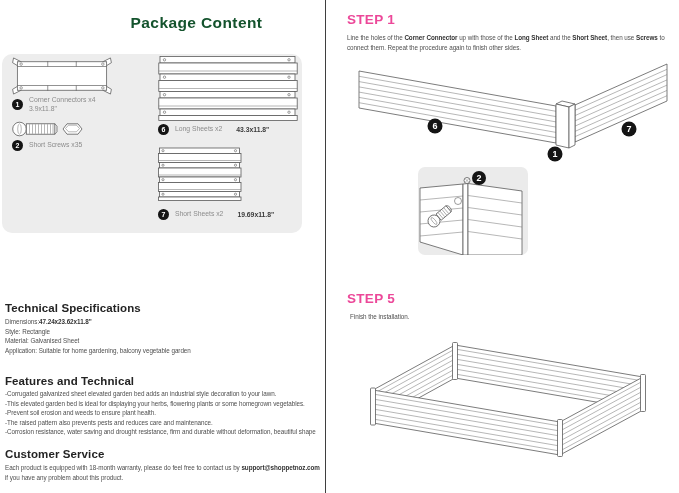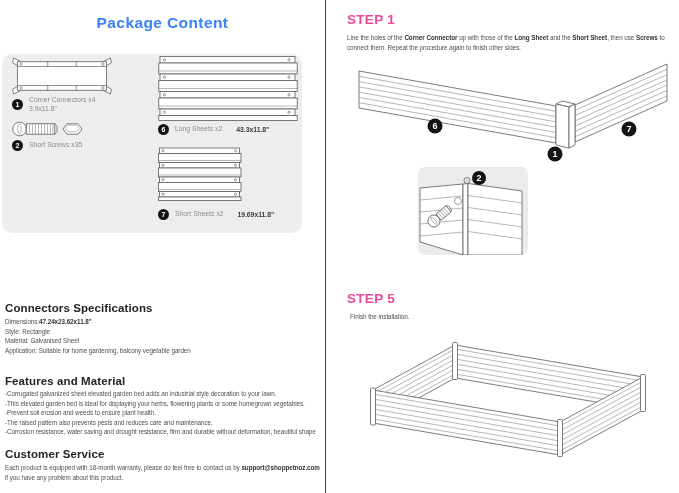--- a/index.html
+++ b/index.html
@@ -1,19 +1,19 @@
 <!DOCTYPE html>
 <html><head>
 <meta charset="utf-8">
 <style>
   html,body{margin:0;padding:0;background:#fff;}
   #page{position:relative;width:679px;height:493px;background:#ffffff;overflow:hidden;
         font-family:"Liberation Sans",sans-serif;color:#4e4e4e;}
   .abs{position:absolute;}
-  .h1{font-size:15.5px;font-weight:600;color:#3b82f6;letter-spacing:.4px;}
+  .h1{font-size:15.5px;font-weight:600;color:#14532d;letter-spacing:.4px;padding-left:34px;}
   .h2{font-size:11.5px;font-weight:600;color:#242424;letter-spacing:.1px;}
   .step-h{font-size:13.5px;font-weight:700;color:#ec4899;letter-spacing:.3px;}
   .txt{font-size:6.3px;line-height:9.6px;color:#4e4e4e;letter-spacing:-0.05px;}
   .nowrap{white-space:nowrap;}
   .b{font-weight:700;color:#333;}
   .panel{background:#ededed;border-radius:10px;}
   .badge{display:inline-flex;align-items:center;justify-content:center;
          width:11px;height:11px;border-radius:50%;background:#141414;color:#fff;
          font-size:7px;font-weight:700;flex:0 0 11px;}
   .pkg-row{display:flex;align-items:center;gap:6px;}
@@ -137,29 +137,29 @@
       <circle class="dot" cx="77.5" cy="47.2" r="1.1"></circle>
     <rect class="shp" x="0.5" y="50" width="82.5" height="3.5"></rect>
   </svg>
 
   <div class="abs pkg-row" style="left:158px;top:209px;">
     <span class="badge">7</span>
     <span class="pkg-label">Short Sheets x2</span>
     <span class="pkg-dims-bold">19.69x11.8"</span>
   </div>
 
-  <div class="abs h2" style="left:5px;top:302px;">Connectors Specifications</div>
+  <div class="abs h2" style="left:5px;top:302px;">Technical Specifications</div>
   <div class="abs txt nowrap" style="left:5px;top:317px;">
     <div><span>Dimensions:</span><span class="b">47.24x23.62x11.8"</span></div>
     <div>Style: Rectangle</div>
     <div>Material: Galvanised Sheet</div>
     <div>Application: Suitable for home gardening, balcony vegetable garden</div>
   </div>
 
-  <div class="abs h2" style="left:5px;top:375px;">Features and Material</div>
+  <div class="abs h2" style="left:5px;top:375px;">Features and Technical</div>
   <div class="abs txt nowrap" style="left:5px;top:389px;">
     <div>-Corrugated galvanized sheet elevated garden bed adds an industrial style decoration to your lawn.</div>
     <div>-This elevated garden bed is ideal for displaying your herbs, flowering plants or some homegrown vegetables.</div>
     <div>-Prevent soil erosion and weeds to ensure plant health.</div>
     <div>-The raised pattern also prevents pests and reduces care and maintenance.</div>
     <div>-Corrosion resistance, water saving and drought resistance, firm and durable without deformation, beautiful shape</div>
   </div>
 
   <div class="abs h2" style="left:5px;top:448px;">Customer Service</div>
   <div class="abs txt" style="left:5px;top:463px;width:318px;">

